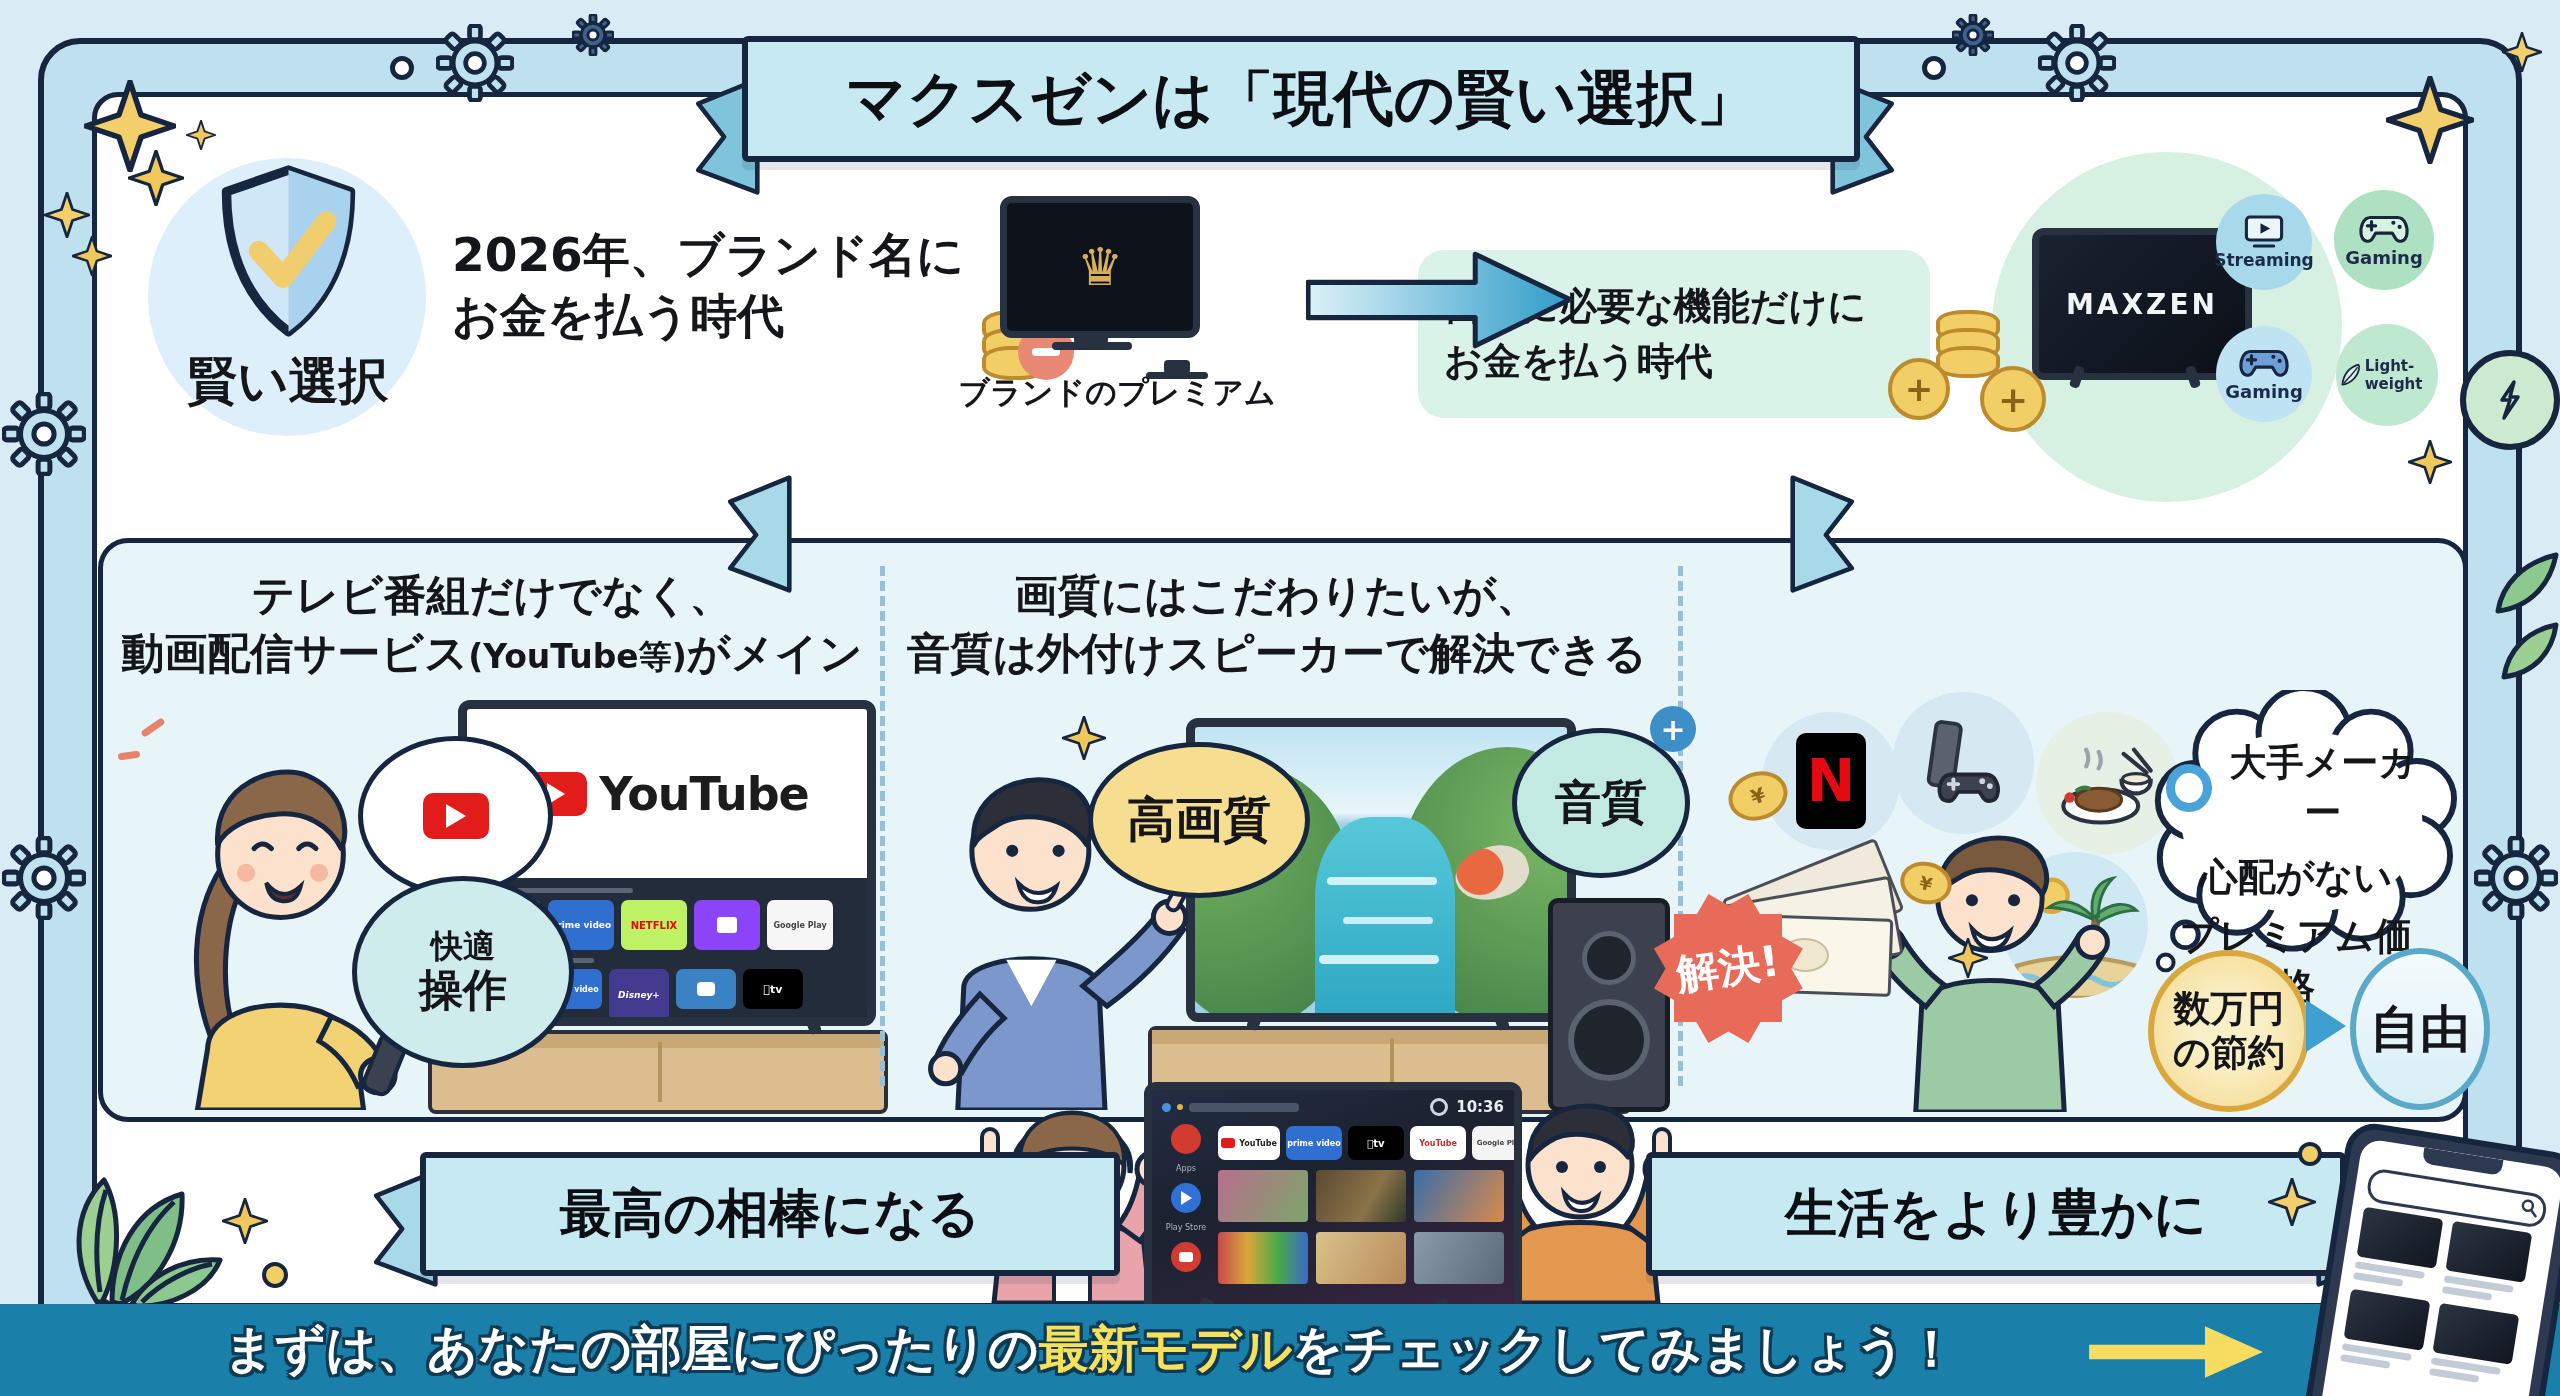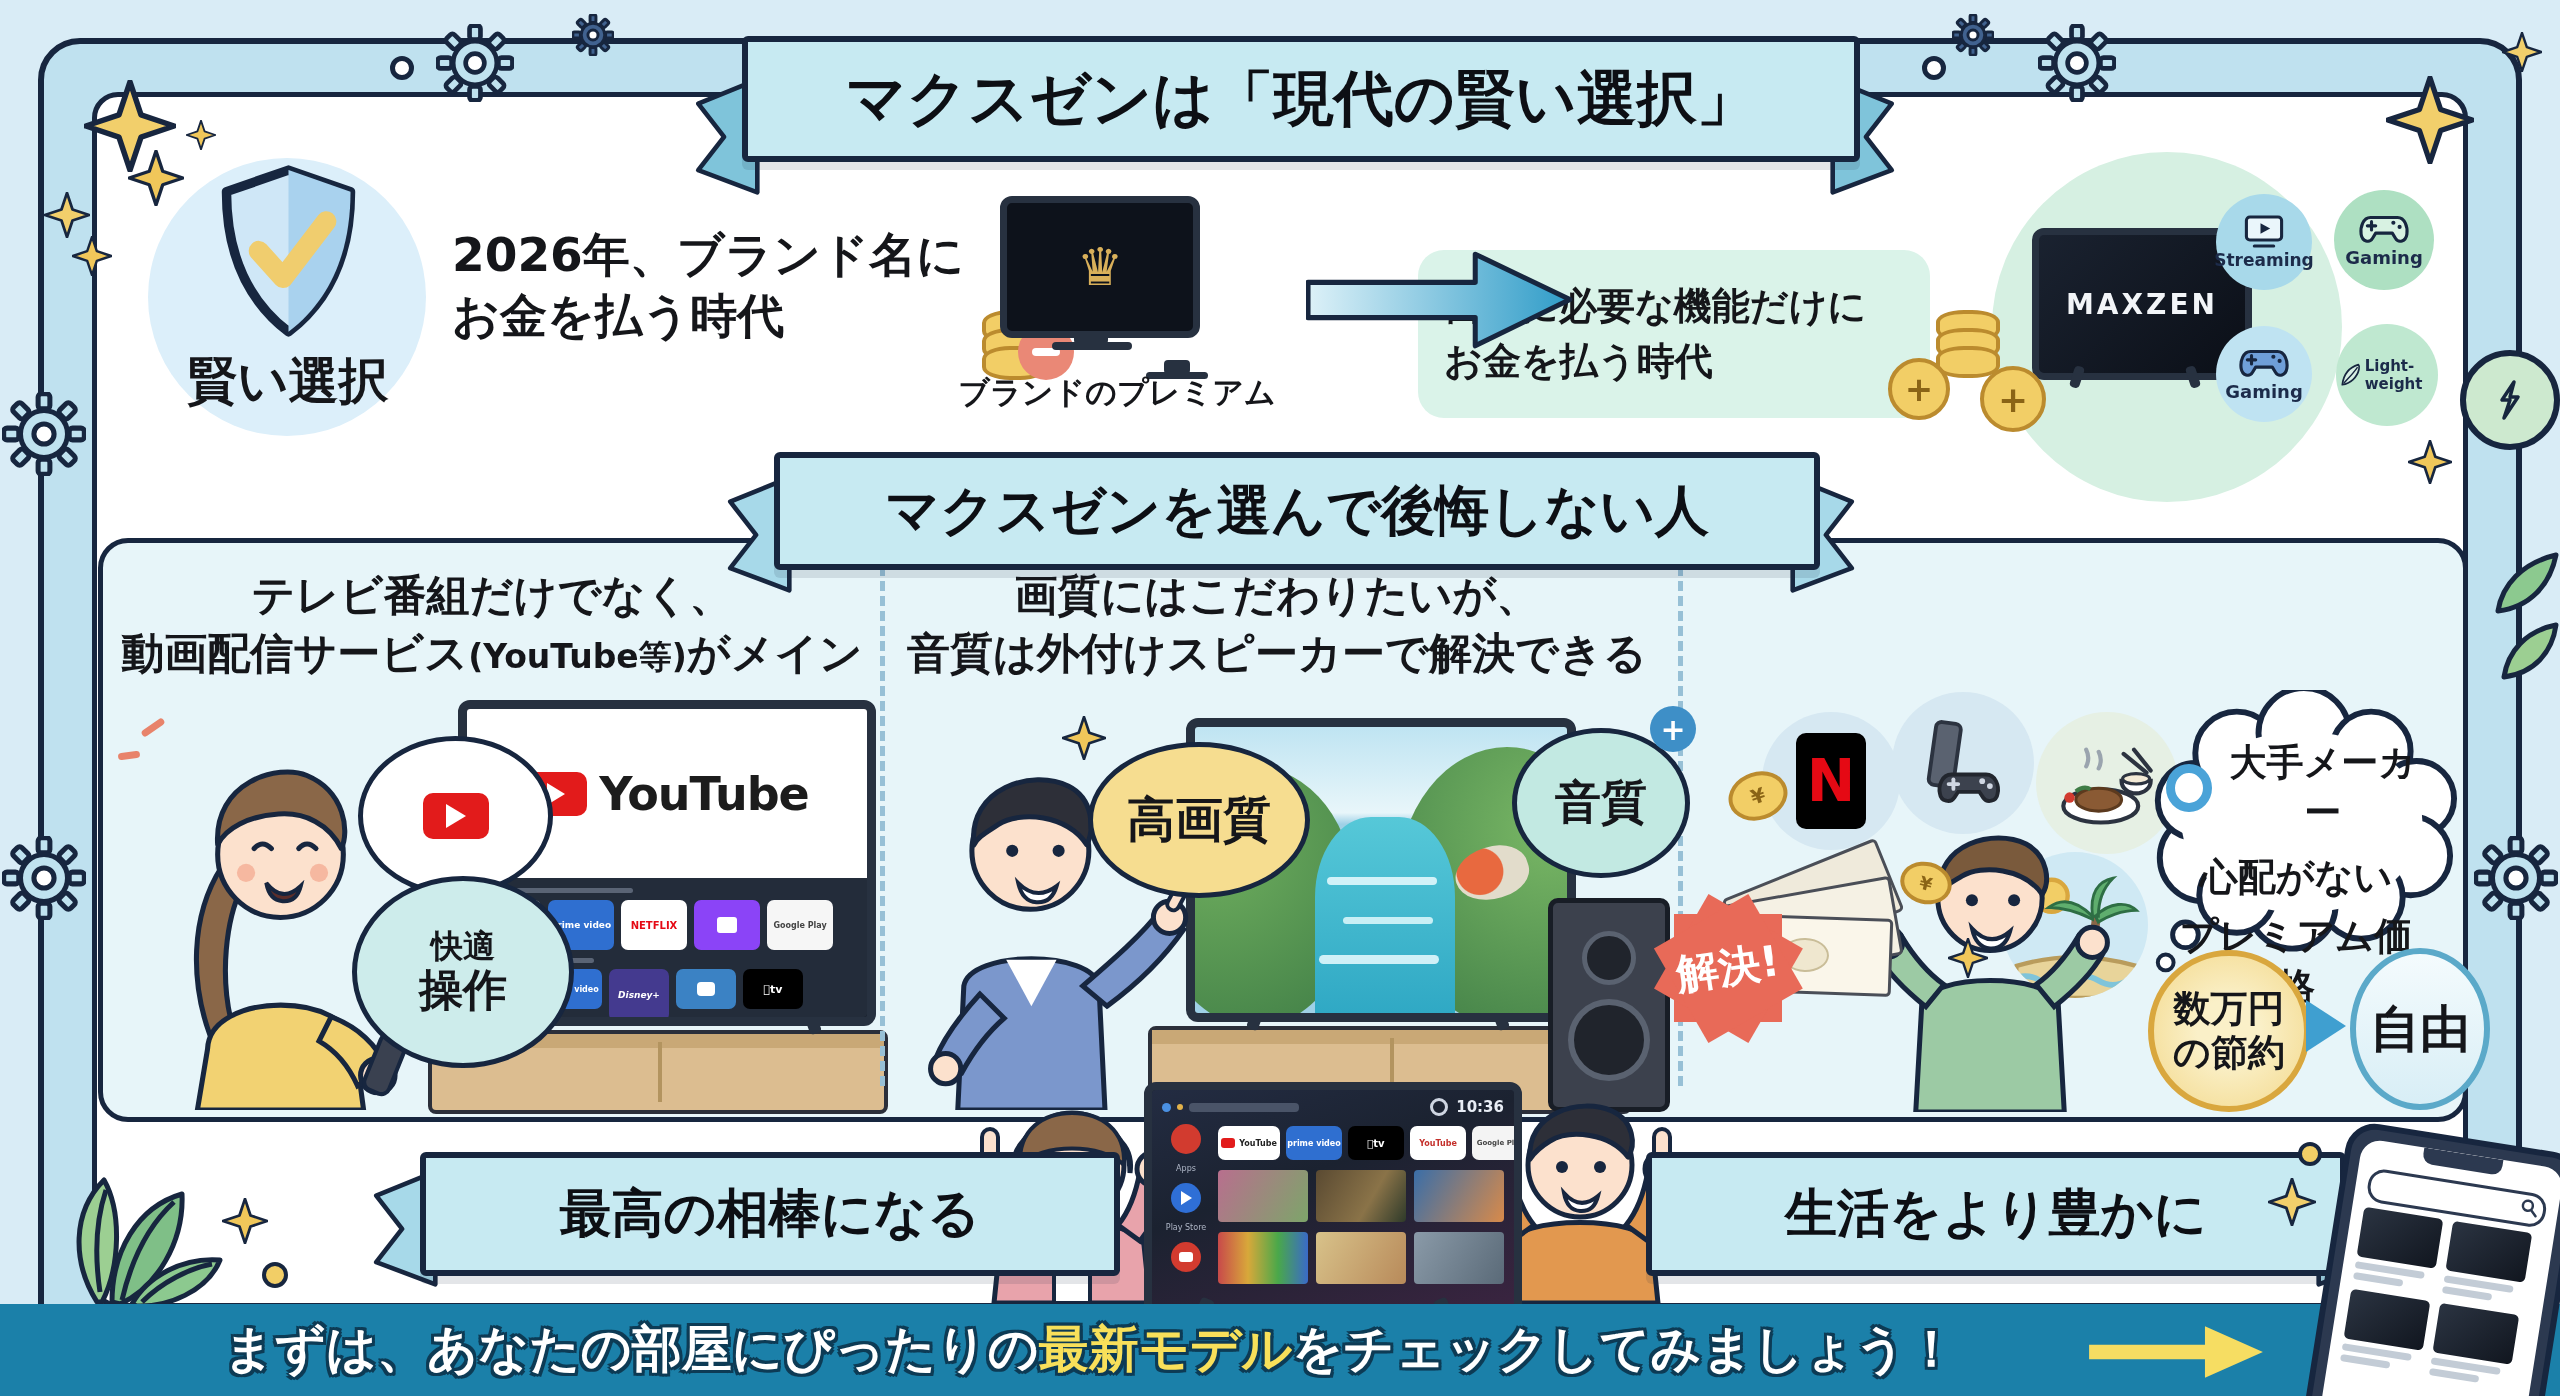--- a/index.html
+++ b/index.html
@@ -313,23 +313,20 @@
       </svg>
     <span class="h900" style="font-size:15px;color:#1c2b4a;">Light-weight</span>
   </div>
 
   <svg class="wing" style="left:722px;top:474px;width:70px;height:120px" viewBox="0 0 70 130">
       <polygon points="70,4 6,30 34,66 6,102 70,126" fill="#a7d9e9" stroke="#17263f" stroke-width="5" stroke-linejoin="round"></polygon>
     </svg>
   <svg class="wing" style="left:1790px;top:474px;width:70px;height:120px" viewBox="0 0 70 130">
       <polygon points="0,4 64,30 36,66 64,102 0,126" fill="#a7d9e9" stroke="#17263f" stroke-width="5" stroke-linejoin="round"></polygon>
     </svg>
-  <div class="ribbon" style="left:774px;top:452px;width:1034px;height:106px;">
-    <div class="txt" style="font-size:54px;">マクスゼンを選んで後悔しない人</div>
-  </div>
 
   <div class="abs" style="left:98px;top:538px;width:2360px;height:574px;background:#e7f5f9;border:5px solid #17263f;border-radius:30px;z-index:4"></div>
   <div class="abs" style="left:880px;top:566px;width:0;height:520px;border-left:5px dashed #97c0d6;z-index:6"></div>
   <div class="abs" style="left:1678px;top:566px;width:0;height:520px;border-left:5px dashed #97c0d6;z-index:6"></div>
 
   <div class="abs h900 center" style="left:118px;top:566px;width:748px;font-size:43px;line-height:1.35;z-index:7">
     <div>テレビ番組だけでなく、</div>
     <div><span>動画配信サービス</span><span style="font-size:33px;">(YouTube等)</span><span>がメイン</span></div>
   </div>
 
@@ -370,21 +367,21 @@
       <span class="h900" style="font-size:46px;color:#1c1c1c;letter-spacing:-1px;">YouTube</span>
     </div>
     <div style="position:absolute;left:0;right:0;bottom:0;height:45%;background:#232c3a;padding:10px 8px 6px 8px;box-sizing:border-box;">
       <div style="width:40%;height:5px;background:#5a6475;border-radius:3px;margin:0 0 7px 4px;"></div>
       <div style="display:flex;gap:7px;">
         <div class="tile" style="width:66px;height:50px;background:#fff;flex-direction:column;">
           <div style="width:20px;height:14px;background:#e21b1b;border-radius:4px;"></div>
           <span style="font-size:9px;color:#333;">YouTube</span>
         </div>
         <div class="tile" style="width:66px;height:50px;background:#2f6fd0;color:#fff;font-size:9px;">prime video</div>
-        <div class="tile" style="width:66px;height:50px;background:#ffffff;color:#e50914;font-size:10px;">NETFLIX</div>
+        <div class="tile" style="width:66px;height:50px;background:#bef264;color:#e50914;font-size:10px;">NETFLIX</div>
         <div class="tile" style="width:66px;height:50px;background:#8b44f7;">
           <div style="width:20px;height:16px;background:#fff;border-radius:3px;"></div>
         </div>
         <div class="tile" style="width:66px;height:50px;background:#f6f6f6;color:#444;font-size:8px;">Google Play</div>
       </div>
       <div style="width:30%;height:5px;background:#5a6475;border-radius:3px;margin:8px 0 6px 4px;"></div>
       <div style="display:flex;gap:7px;">
         <div class="tile" style="width:60px;height:40px;background:#c9ae86;"></div>
         <div class="tile" style="width:60px;height:40px;background:#2f6fd0;color:#fff;font-size:8px;">prime video</div>
         <div class="tile" style="width:60px;height:52px;background:#443a8f;color:#fff;font-size:9px;font-style:italic;">Disney+</div>

